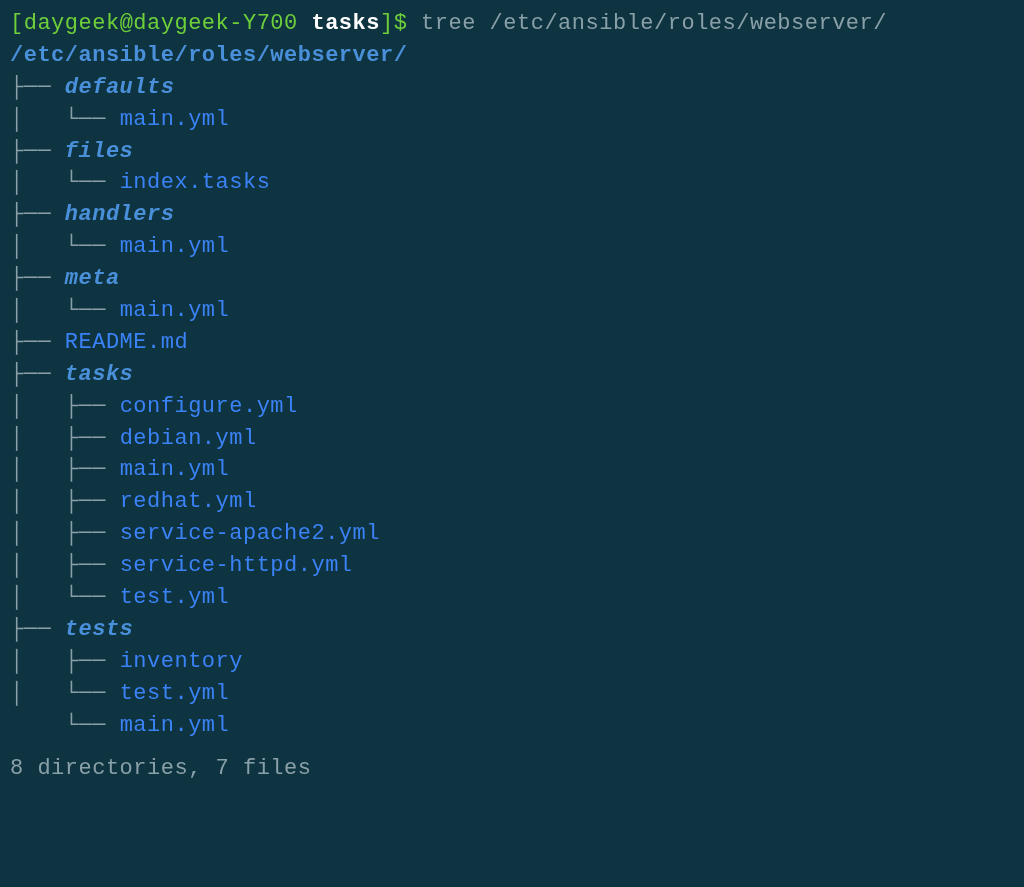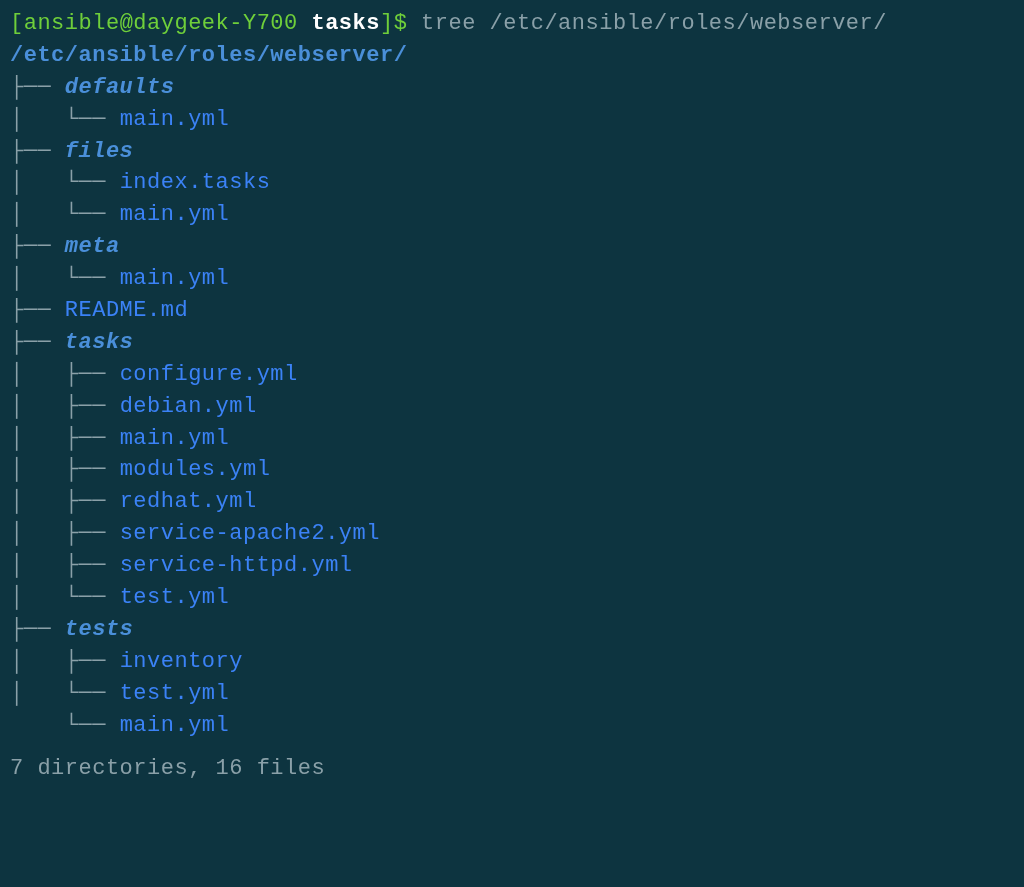--- a/index.html
+++ b/index.html
@@ -33,42 +33,42 @@
   .tree-line { white-space: pre; }
   .branch { color: #8aa0a8; }
   .dir { color: #4a8fd9; font-weight: bold; font-style: italic; }
   .file { color: #3b82f6; }
   .summary { color: #8aa0a8; margin-top: 12px;}
 </style>
 </head>
 <body>
 
 <div class="prompt-line">
-  <span class="bracket">[</span><span class="user">ansible</span><span class="at">@</span><span class="host">daygeek-Y700</span><span class="sep"> </span><span class="cwd">tasks</span><span class="bracket">]</span><span class="dollar">$</span><span class="command"> tree /etc/ansible/roles/webserver/</span>
+  <span class="bracket">[</span><span class="user">daygeek</span><span class="at">@</span><span class="host">daygeek-Y700</span><span class="sep"> </span><span class="cwd">tasks</span><span class="bracket">]</span><span class="dollar">$</span><span class="command"> tree /etc/ansible/roles/webserver/</span>
 </div>
 
 <div class="path-heading">/etc/ansible/roles/webserver/</div>
 
 <div id="tree-container">
     <div class="tree-line"><span class="branch">├── </span><span class="dir">defaults</span></div>
     <div class="tree-line"><span class="branch">│   └── </span><span class="file">main.yml</span></div>
     <div class="tree-line"><span class="branch">├── </span><span class="dir">files</span></div>
     <div class="tree-line"><span class="branch">│   └── </span><span class="file">index.tasks</span></div>
+    <div class="tree-line"><span class="branch">├── </span><span class="dir">handlers</span></div>
     <div class="tree-line"><span class="branch">│   └── </span><span class="file">main.yml</span></div>
     <div class="tree-line"><span class="branch">├── </span><span class="dir">meta</span></div>
     <div class="tree-line"><span class="branch">│   └── </span><span class="file">main.yml</span></div>
     <div class="tree-line"><span class="branch">├── </span><span class="file">README.md</span></div>
     <div class="tree-line"><span class="branch">├── </span><span class="dir">tasks</span></div>
     <div class="tree-line"><span class="branch">│   ├── </span><span class="file">configure.yml</span></div>
     <div class="tree-line"><span class="branch">│   ├── </span><span class="file">debian.yml</span></div>
     <div class="tree-line"><span class="branch">│   ├── </span><span class="file">main.yml</span></div>
-    <div class="tree-line"><span class="branch">│   ├── </span><span class="file">modules.yml</span></div>
     <div class="tree-line"><span class="branch">│   ├── </span><span class="file">redhat.yml</span></div>
     <div class="tree-line"><span class="branch">│   ├── </span><span class="file">service-apache2.yml</span></div>
     <div class="tree-line"><span class="branch">│   ├── </span><span class="file">service-httpd.yml</span></div>
     <div class="tree-line"><span class="branch">│   └── </span><span class="file">test.yml</span></div>
     <div class="tree-line"><span class="branch">├── </span><span class="dir">tests</span></div>
     <div class="tree-line"><span class="branch">│   ├── </span><span class="file">inventory</span></div>
     <div class="tree-line"><span class="branch">│   └── </span><span class="file">test.yml</span></div>
     <div class="tree-line"><span class="branch">    └── </span><span class="file">main.yml</span></div>
   </div>
 
-<div class="summary">7 directories, 16 files</div>
+<div class="summary">8 directories, 7 files</div>
 
 </body></html>

